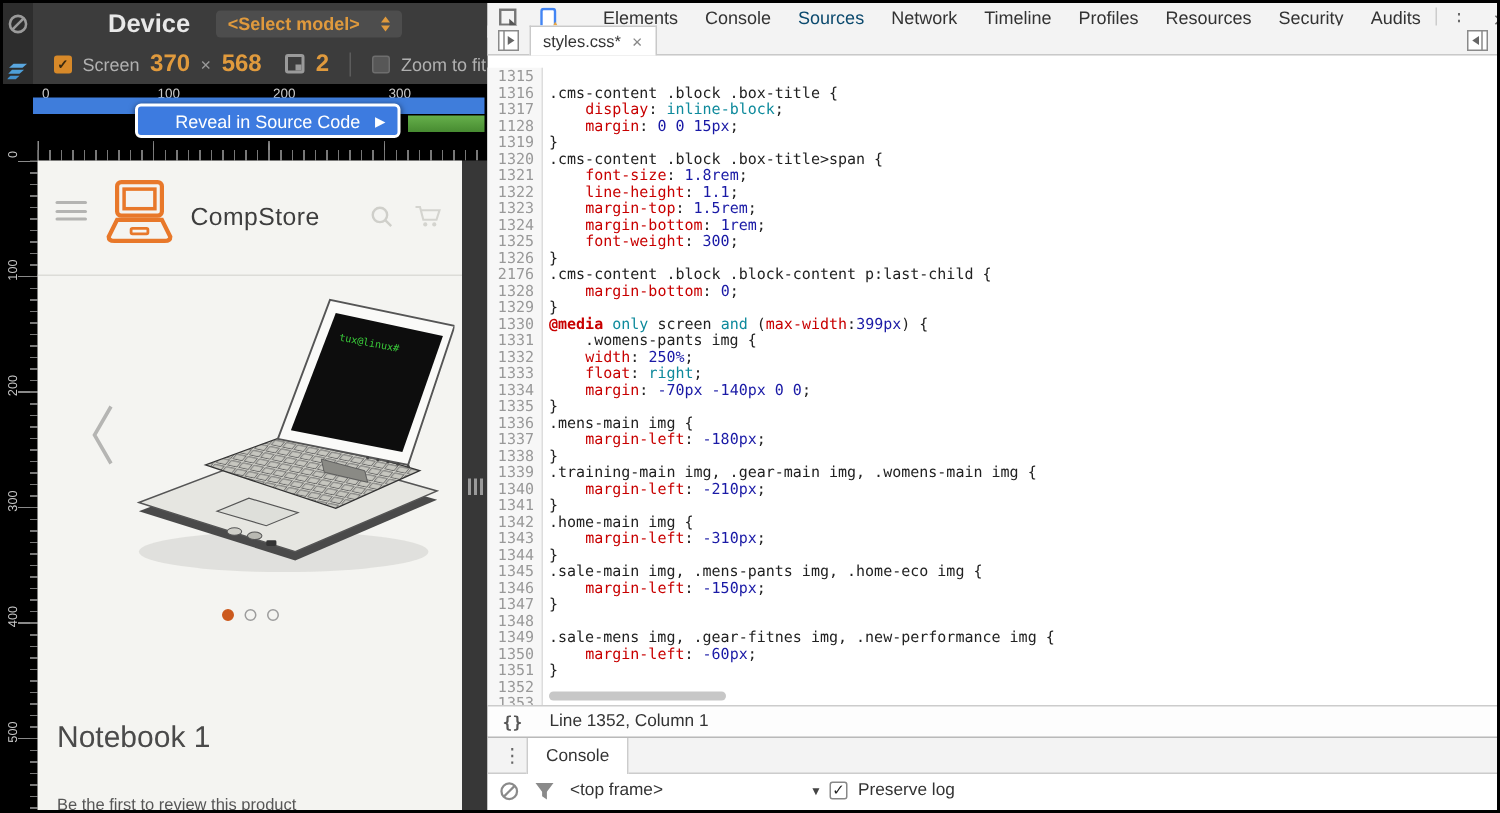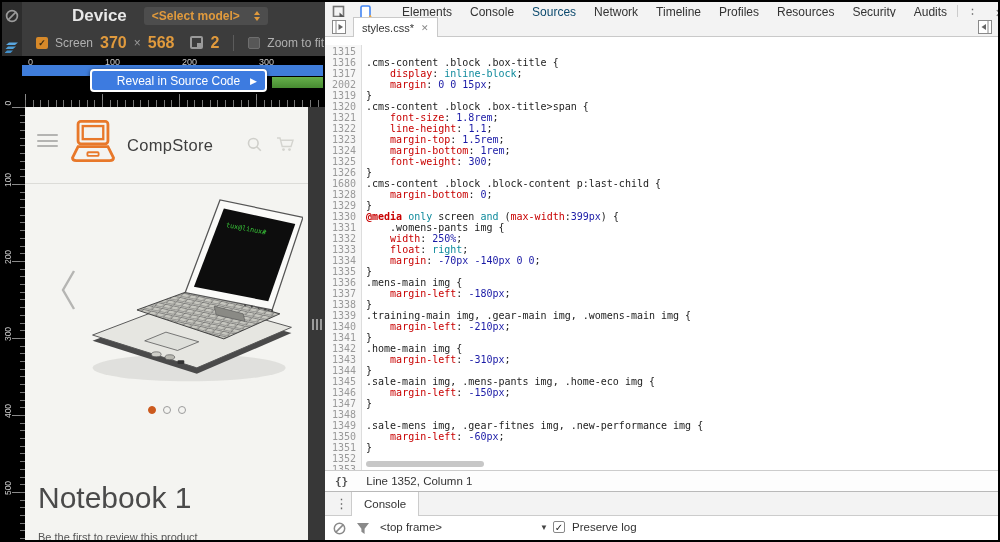--- a/index.html
+++ b/index.html
@@ -61,21 +61,21 @@
   .hamburger i { display:block; height:2px; background:#b4b4b2; border-radius:1px; }
   .brand-logo { position:absolute; left:40px; top:11px; }
   .brand-name { position:absolute; left:102px; top:29px; font-size:16.5px; color:#3e3e3e; letter-spacing:.3px; }
   .hdr-search { position:absolute; right:46px; top:30px; cursor:pointer; }
   .hdr-cart { position:absolute; right:14px; top:29px; cursor:pointer; }
   .carousel-prev { position:absolute; left:34px; top:160px; cursor:pointer; }
   .product-img { position:absolute; left:56px; top:85px; }
   .dots { position:absolute; left:0; top:299px; width:100%; display:flex; justify-content:center; gap:7px; }
   .dot { width:8px; height:8px; border-radius:50%; border:1px solid #9c9c9c; cursor:pointer; }
   .dot.active { background:#cc5a1e; border-color:#cc5a1e; }
-  .prod-title { position:absolute; left:13px; top:374px; font-size:30px; font-weight:300; color:#4a4a4a; }
+  .prod-title { position:absolute; left:13px; top:374px; font-size:20px; font-weight:300; color:#4a4a4a; }
   .prod-review { position:absolute; left:13px; top:424px; font-size:11px; color:#565656; }
 
   .resizer { position:absolute; left:306px; top:105px; width:17px; height:433px; background:#373737; }
   .resizer .grip { position:absolute; left:4px; top:212px; display:flex; gap:2px; cursor:col-resize; }
   .resizer .grip i { display:block; width:2px; height:11px; background:#9a9a9a; }
 
   
   .devtools { position:absolute; left:323px; top:0; width:673px; height:538px; background:#fff; }
   .dt-toolbar { position:absolute; left:0; top:0; width:100%; height:23px; background:#f3f3f3; border-bottom:1px solid #d7d7d7; display:flex; align-items:center; }
   .dt-icon { margin-left:8px; display:flex; align-items:center; cursor:pointer; }
@@ -337,30 +337,30 @@
             <polygon points="8,4 3.5,7 8,10" fill="#666"></polygon>
           </svg>
       </span>
     </div>
 
     <div class="editor">
       <div class="gutter">
           <div class="lnum">1315</div>
           <div class="lnum">1316</div>
           <div class="lnum">1317</div>
-          <div class="lnum">2002</div>
+          <div class="lnum">1128</div>
           <div class="lnum">1319</div>
           <div class="lnum">1320</div>
           <div class="lnum">1321</div>
           <div class="lnum">1322</div>
           <div class="lnum">1323</div>
           <div class="lnum">1324</div>
           <div class="lnum">1325</div>
           <div class="lnum">1326</div>
-          <div class="lnum">1680</div>
+          <div class="lnum">2176</div>
           <div class="lnum">1328</div>
           <div class="lnum">1329</div>
           <div class="lnum">1330</div>
           <div class="lnum">1331</div>
           <div class="lnum">1332</div>
           <div class="lnum">1333</div>
           <div class="lnum">1334</div>
           <div class="lnum">1335</div>
           <div class="lnum">1336</div>
           <div class="lnum">1337</div>

